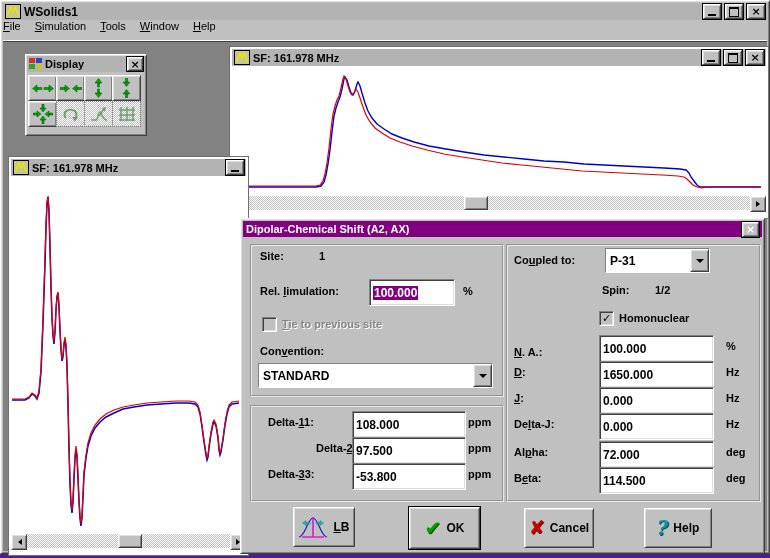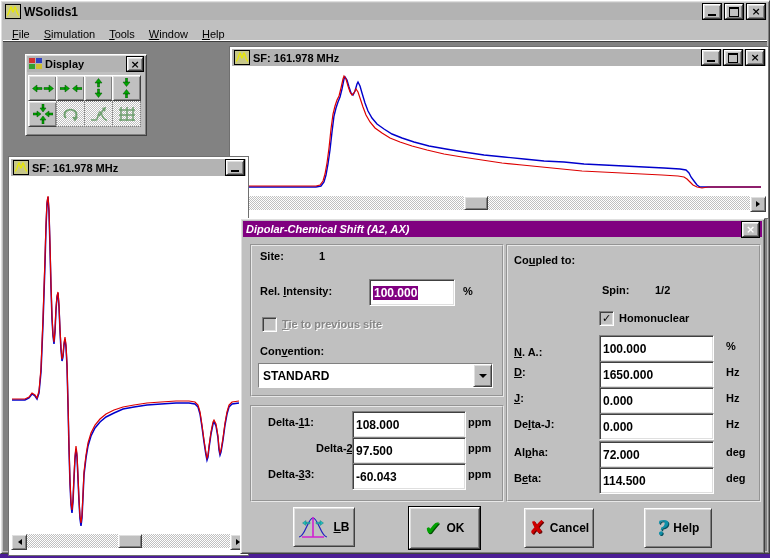--- a/index.html
+++ b/index.html
@@ -9,30 +9,30 @@
   
   .raised{background:#c0c0c0;border:1px solid;border-color:#ffffff #404040 #404040 #ffffff;
     box-shadow:inset 1px 1px 0 #dfdfdf, inset -1px -1px 0 #808080;}
   .sunken{background:#ffffff;border:1px solid;border-color:#808080 #ffffff #ffffff #808080;
     box-shadow:inset 1px 1px 0 #404040, inset -1px -1px 0 #dfdfdf;}
   .etched{border:2px groove #e8e8e8;}
   .checker{background-color:#d8d8d8;background-image:repeating-conic-gradient(#ffffff 0% 25%,#c0c0c0 25% 50%);background-size:2px 2px;}
   
   .tbar{display:flex;align-items:center;gap:3px;padding:0 2px;font-weight:bold;}
   .tbar-inactive{background:#b3b3b3;color:#000;}
-  .tbar-active{background:#800080;color:#fff;font-style:italic;}
+  .tbar-active{background:#800080;color:#fff;}
   .appicon{width:14px;height:13px;background:#c8c88a;border:1px solid #000;flex:0 0 auto;display:block;}
   .tbtn{background:#c0c0c0;border:1px solid;border-color:#ffffff #404040 #404040 #ffffff;
     box-shadow:inset 1px 1px 0 #dfdfdf, inset -1px -1px 0 #808080, 0 0 0 1px #000;
     width:16px;height:13px;display:flex;align-items:center;justify-content:center;flex:0 0 auto;}
   .glyph-min{width:8px;height:2px;background:#000;margin-top:7px;}
   .glyph-max{width:8px;height:7px;border:1px solid #000;border-top-width:2px;}
   .glyph-x{font-weight:bold;font-size:11px;line-height:9px;font-family:"DejaVu Sans",sans-serif;}
   
-  .menu{display:flex;align-items:flex-end;gap:14px;padding-left:9px;background:#c0c0c0;}
+  .menu{display:flex;align-items:flex-start;gap:14px;background:#c0c0c0;}
   .menu span{cursor:default;}
   .u{text-decoration:underline;}
   
   .hscroll{display:flex;align-items:stretch;height:14px;}
   .sbtn{width:14px;height:14px;flex:0 0 auto;background:#c0c0c0;border:1px solid;border-color:#ffffff #404040 #404040 #ffffff;
     box-shadow:inset 1px 1px 0 #dfdfdf, inset -1px -1px 0 #808080;display:flex;align-items:center;justify-content:center;}
   .strack{position:relative;flex:1;}
   .sthumb{position:absolute;top:0;width:22px;height:12px;background:#c0c0c0;border:1px solid;border-color:#ffffff #404040 #404040 #ffffff;
     box-shadow:inset 1px 1px 0 #dfdfdf, inset -1px -1px 0 #808080;}
   .tri-l{width:0;height:0;border:3px solid transparent;border-right:4px solid #000;margin-right:2px;}
@@ -249,21 +249,21 @@
       <span style="flex:1;"></span>
       <span class="tbtn" style="width:15px;height:13px;">
           <span class="glyph-x">×</span>
         </span>
     </div>
 
     <div class="abs etched" style="left:9px;top:25px;width:250px;height:149px;"></div>
     <span class="abs lbl" style="left:19px;top:31px;">Site:</span>
     <span class="abs lbl" style="left:78px;top:31px;">1</span>
 
-    <span class="abs lbl" style="left:19px;top:66px;"><span>Rel. </span><span class="u">I</span><span>ntensity:</span></span>
+    <span class="abs lbl" style="left:19px;top:66px;"><span>Rel. </span><span class="u">I</span><span>imulation:</span></span>
     <span class="abs sunken field" style="left:128px;top:60px;width:78px;height:21px;">
         <span style="background:#800080;color:#fff;padding:0 1px;">100.000</span>
       </span>
     <span class="abs lbl" style="left:222px;top:66px;">%</span>
 
     <span class="abs cb" style="left:21px;top:98px;"></span>
     <span class="abs lbl-dis" style="left:41px;top:99px;"><span class="u">T</span><span>ie to previous site</span></span>
 
     <span class="abs lbl" style="left:19px;top:126px;"><span>Con</span><span class="u">v</span><span>ention:</span></span>
     <span class="abs sunken combo" style="left:17px;top:144px;width:233px;height:23px;">
@@ -281,27 +281,33 @@
     <span class="abs lbl" style="left:227px;top:197px;">ppm</span>
 
     <span class="abs lbl" style="left:27px;top:223px;padding-left:48px;"><span>Delta-</span><span class="u">2</span><span>2:</span></span>
     <span class="abs sunken field" style="left:111px;top:218px;width:106px;height:21px;">
         <span>97.500</span>
       </span>
     <span class="abs lbl" style="left:227px;top:223px;">ppm</span>
 
     <span class="abs lbl" style="left:27px;top:249px;"><span>Delta-</span><span class="u">3</span><span>3:</span></span>
     <span class="abs sunken field" style="left:111px;top:244px;width:106px;height:21px;">
-        <span>-60.043</span>
+        <span>-53.800</span>
       </span>
     <span class="abs lbl" style="left:227px;top:249px;">ppm</span>
 
     <div class="abs etched" style="left:265px;top:25px;width:251px;height:254px;"></div>
 
     <span class="abs lbl" style="left:273px;top:35px;"><span>Co</span><span class="u">u</span><span>pled to:</span></span>
+    <span class="abs sunken combo" style="left:364px;top:29px;width:103px;height:23px;">
+      <span class="val">P-31</span>
+      <span class="drop">
+          <span class="tri-d"></span>
+        </span>
+    </span>
 
     <span class="abs lbl" style="left:361px;top:65px;">Spin:</span>
     <span class="abs lbl" style="left:414px;top:65px;">1/2</span>
 
     <span class="abs cb" style="left:358px;top:92px;">
         <span>✓</span>
       </span>
     <span class="abs lbl" style="left:378px;top:93px;">Homonuclear</span>
 
     <span class="abs lbl" style="left:273px;top:127px;"><span></span><span class="u">N</span><span>. A.:</span></span>

